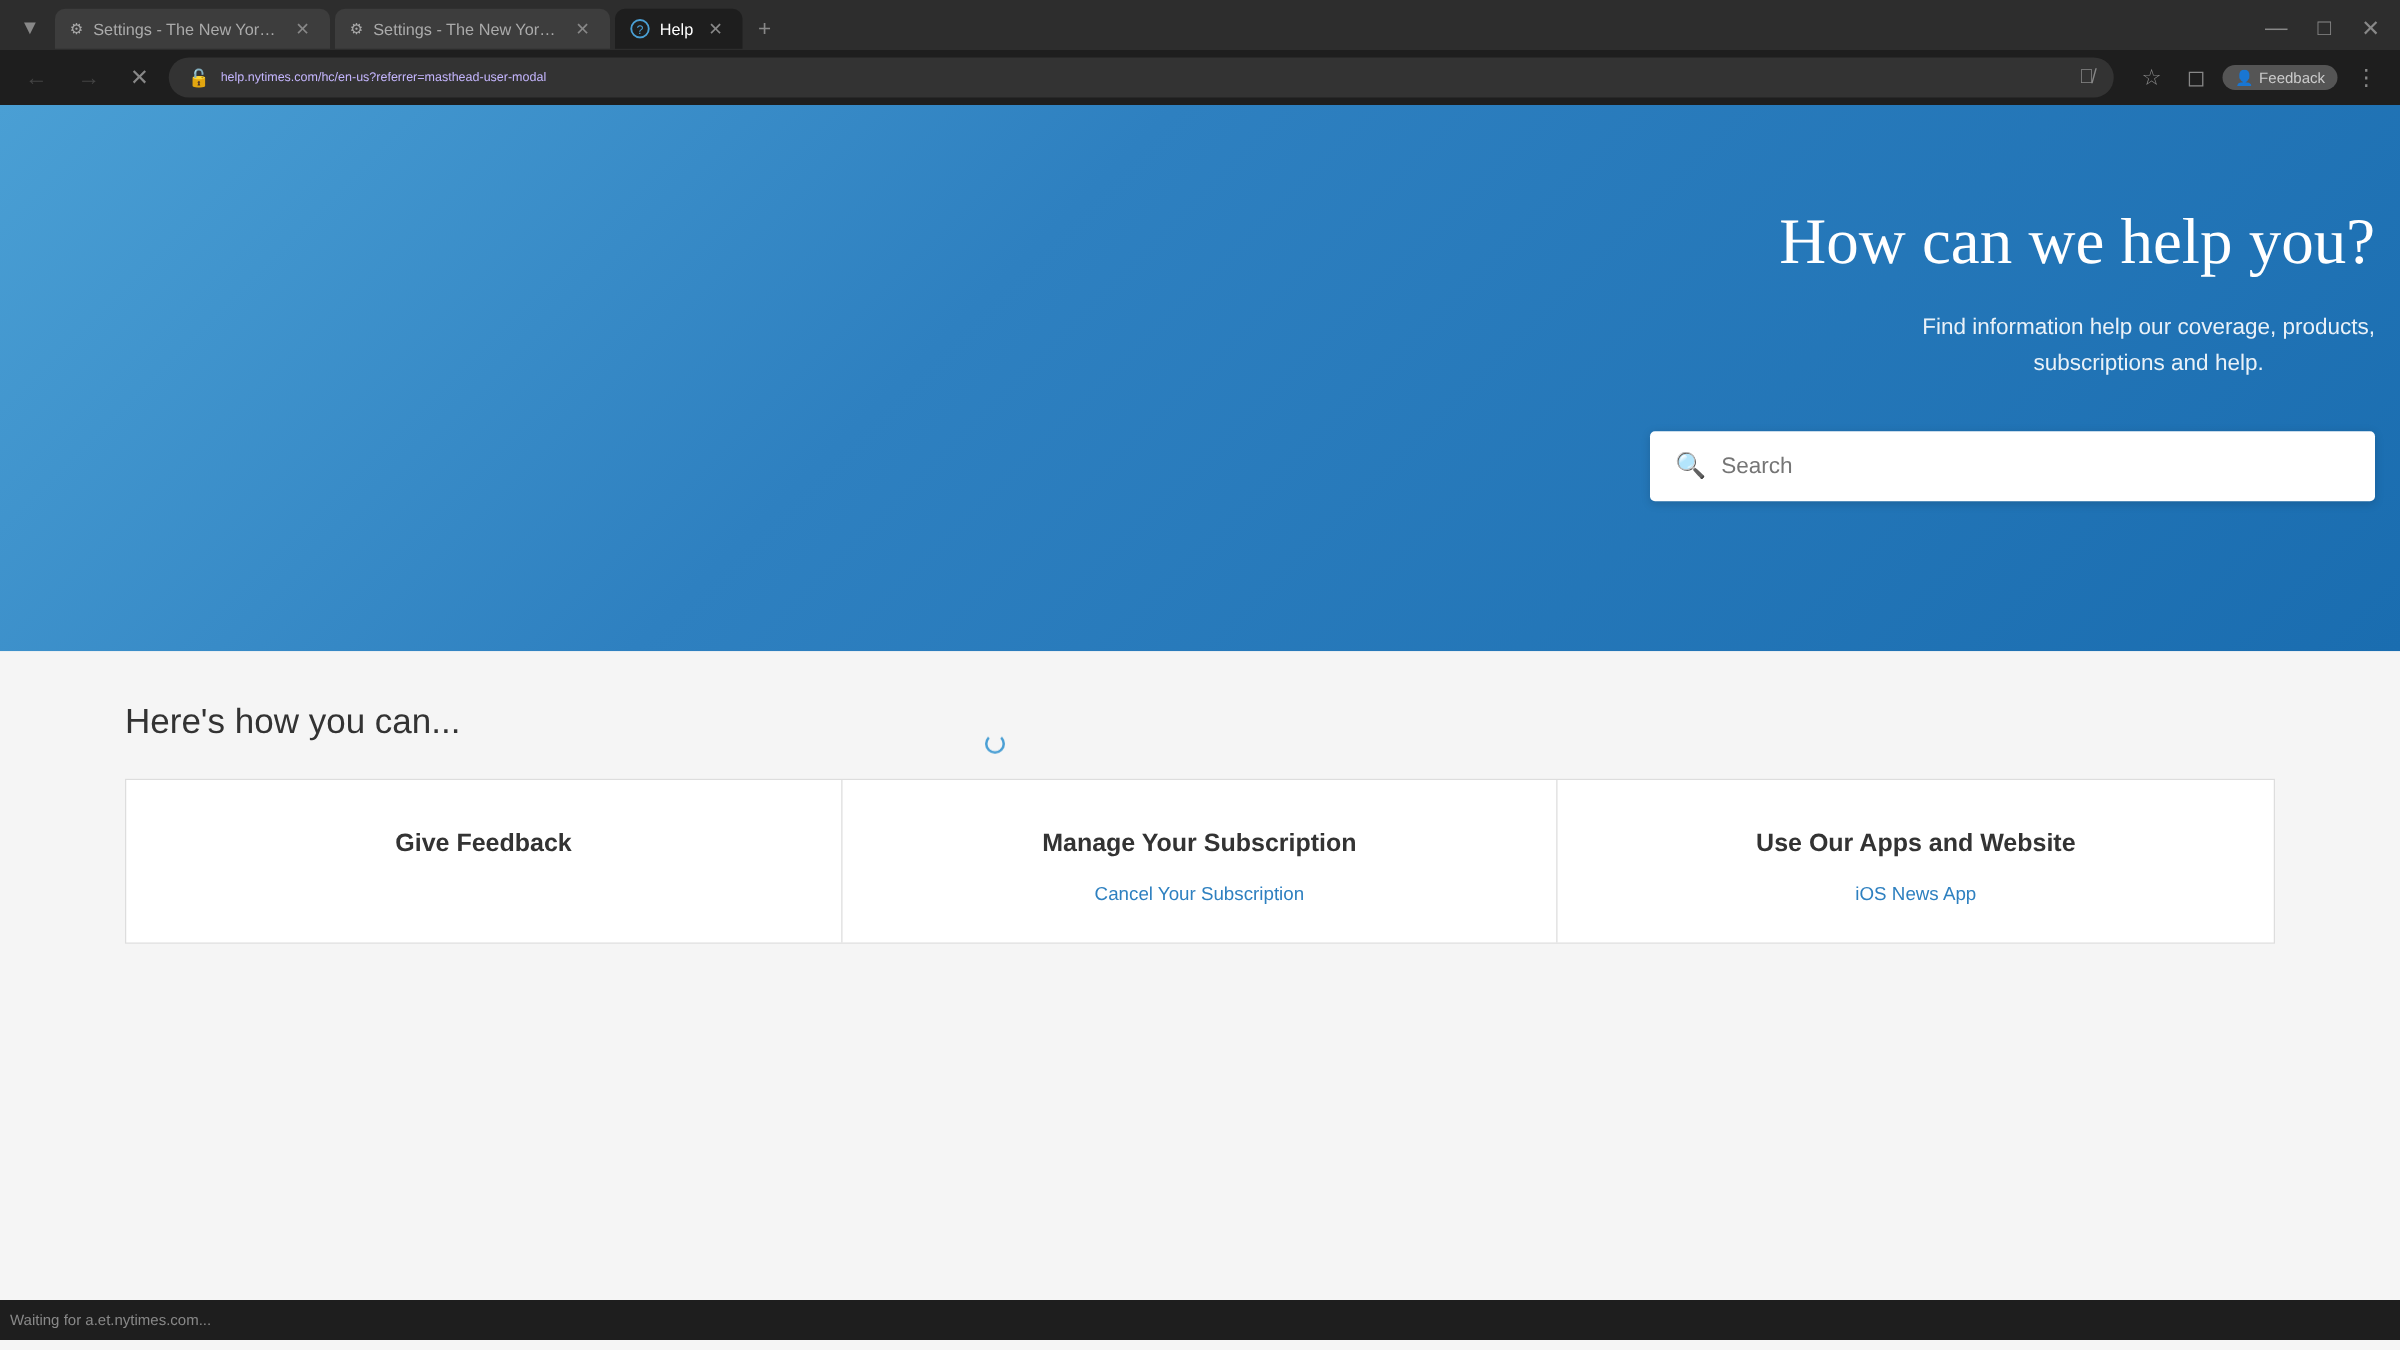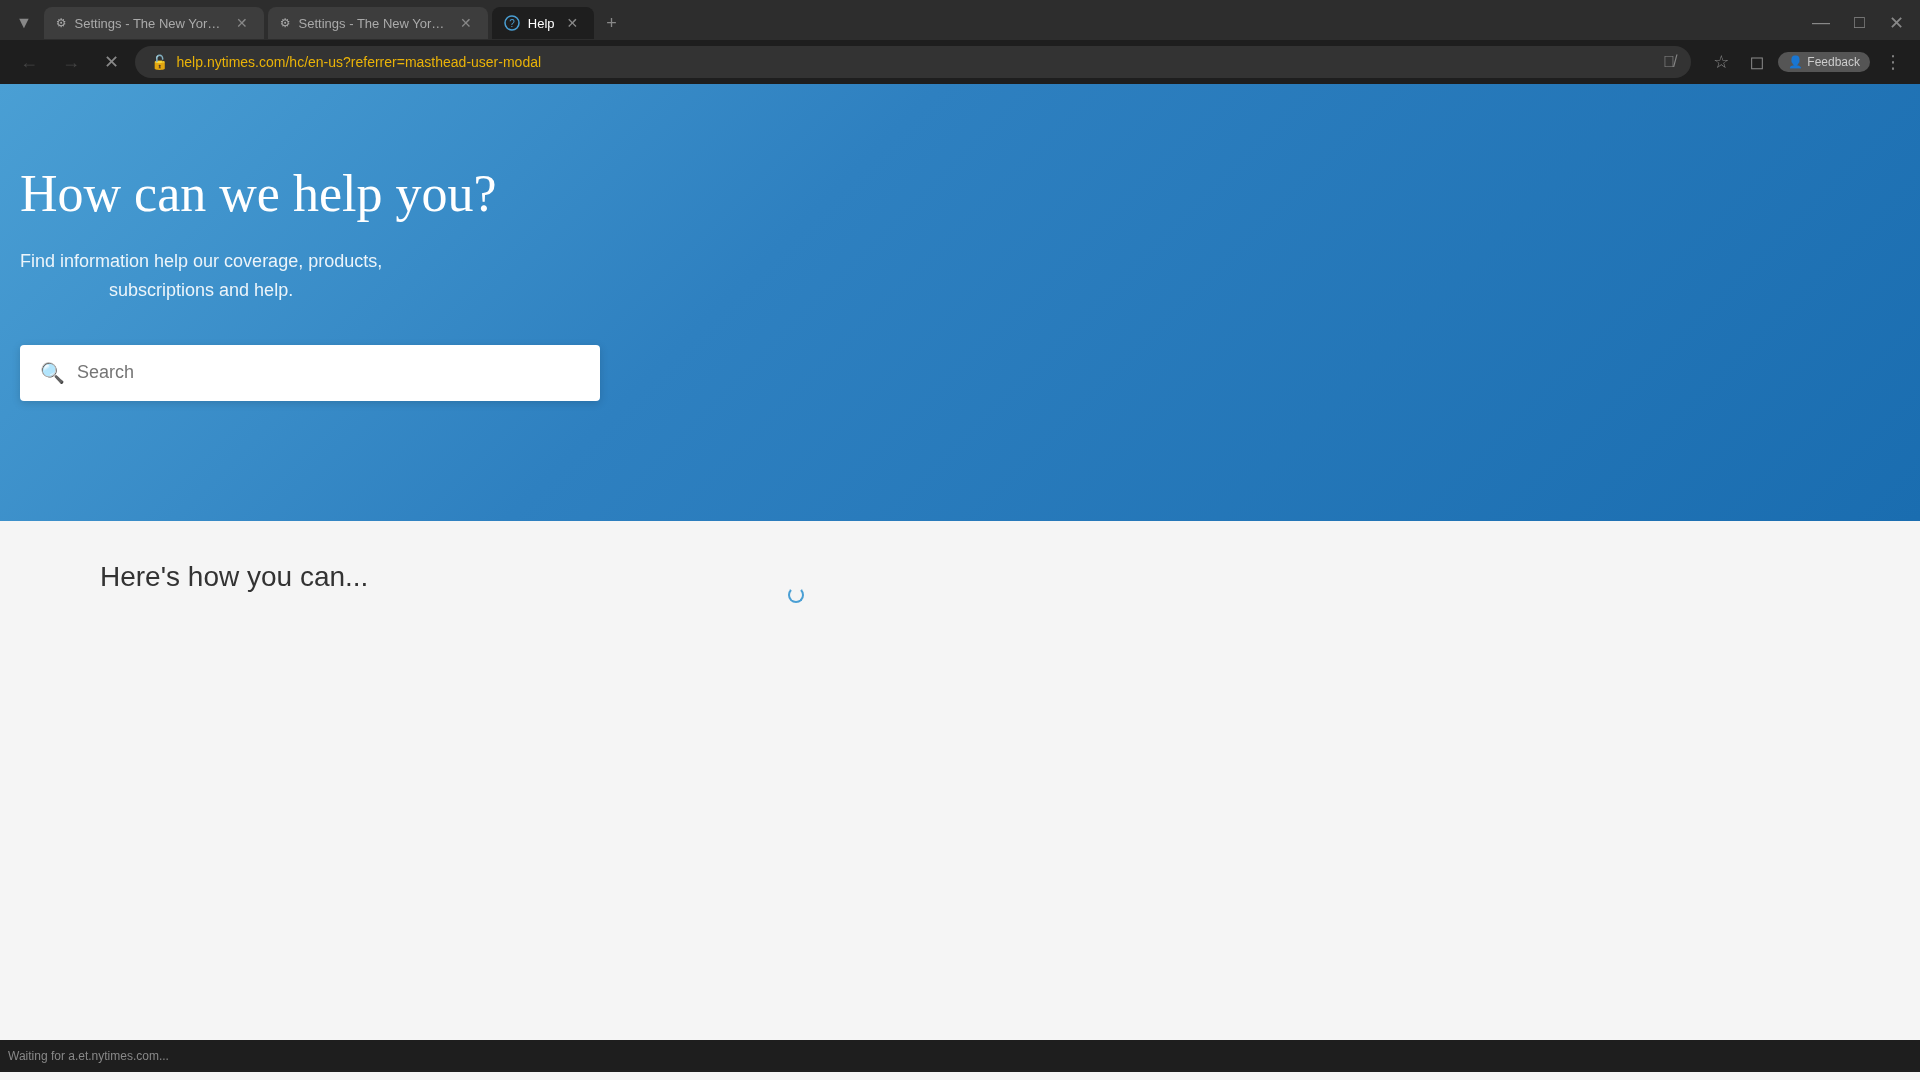--- a/index.html
+++ b/index.html
@@ -82,22 +82,22 @@
       padding: 6px 16px;
       font-size: 14px;
       height: 32px;
       display: flex;
       align-items: center;
       gap: 8px;
     }
     .address-bar-input {
       background: transparent;
       border: none;
-      color: #eab308;
-      font-size: 14px;
+      color: #c4b5fd;
+      font-size: 10px;
       flex: 1;
       outline: none;
     }
     .browser-action-btns {
       display: flex;
       align-items: center;
       gap: 8px;
       margin-left: 8px;
     }
     .browser-action-btn {
@@ -134,21 +134,21 @@
     }
 
     
     .hero {
       background: linear-gradient(135deg, #4a9fd4 0%, #2e80c0 40%, #1a6db0 100%);
       width: 100%;
       padding: 80px 20px 120px;
       text-align: center;
       display: flex;
       flex-direction: column;
-      align-items: flex-start;
+      align-items: flex-end;
     }
     .hero-title {
       color: #fff;
       font-size: 52px;
       font-weight: 400;
       font-family: Georgia, serif;
       margin-bottom: 24px;
     }
     .hero-subtitle {
       color: rgba(255,255,255,0.9);
@@ -302,20 +302,36 @@
       <span>subscriptions and help.</span>
     </p>
     <div class="search-box">
       <span class="search-icon-wrapper">🔍</span>
       <input class="search-input" type="text" placeholder="Search" style="">
     </div>
   </div>
 
   <div class="below-fold">
     <h2 class="section-title">Here's how you can...</h2>
+    <div class="cards-grid">
+
+      <div class="card">
+        <div class="card-title">Give Feedback</div>
+      </div>
+
+      <div class="card">
+        <div class="card-title">Manage Your Subscription</div>
+        <a class="card-link">Cancel Your Subscription</a>
+      </div>
+
+      <div class="card">
+        <div class="card-title">Use Our Apps and Website</div>
+        <a class="card-link">iOS News App</a>
+      </div>
+    </div>
   </div>
 </div>
 
 <div class="status-bar">
   <span>Waiting for a.et.nytimes.com...</span>
 </div>
 
 <div style="position:fixed; left:788px; top:587px; pointer-events:none; display:flex; align-items:center; gap:4px;">
   <div class="loading-cursor" style="position:relative; width:16px; height:16px; border:2px solid #4a9fd4; border-top:2px solid transparent; border-radius:50; animation: spin 1s linear infinite;"></div>
 </div>

